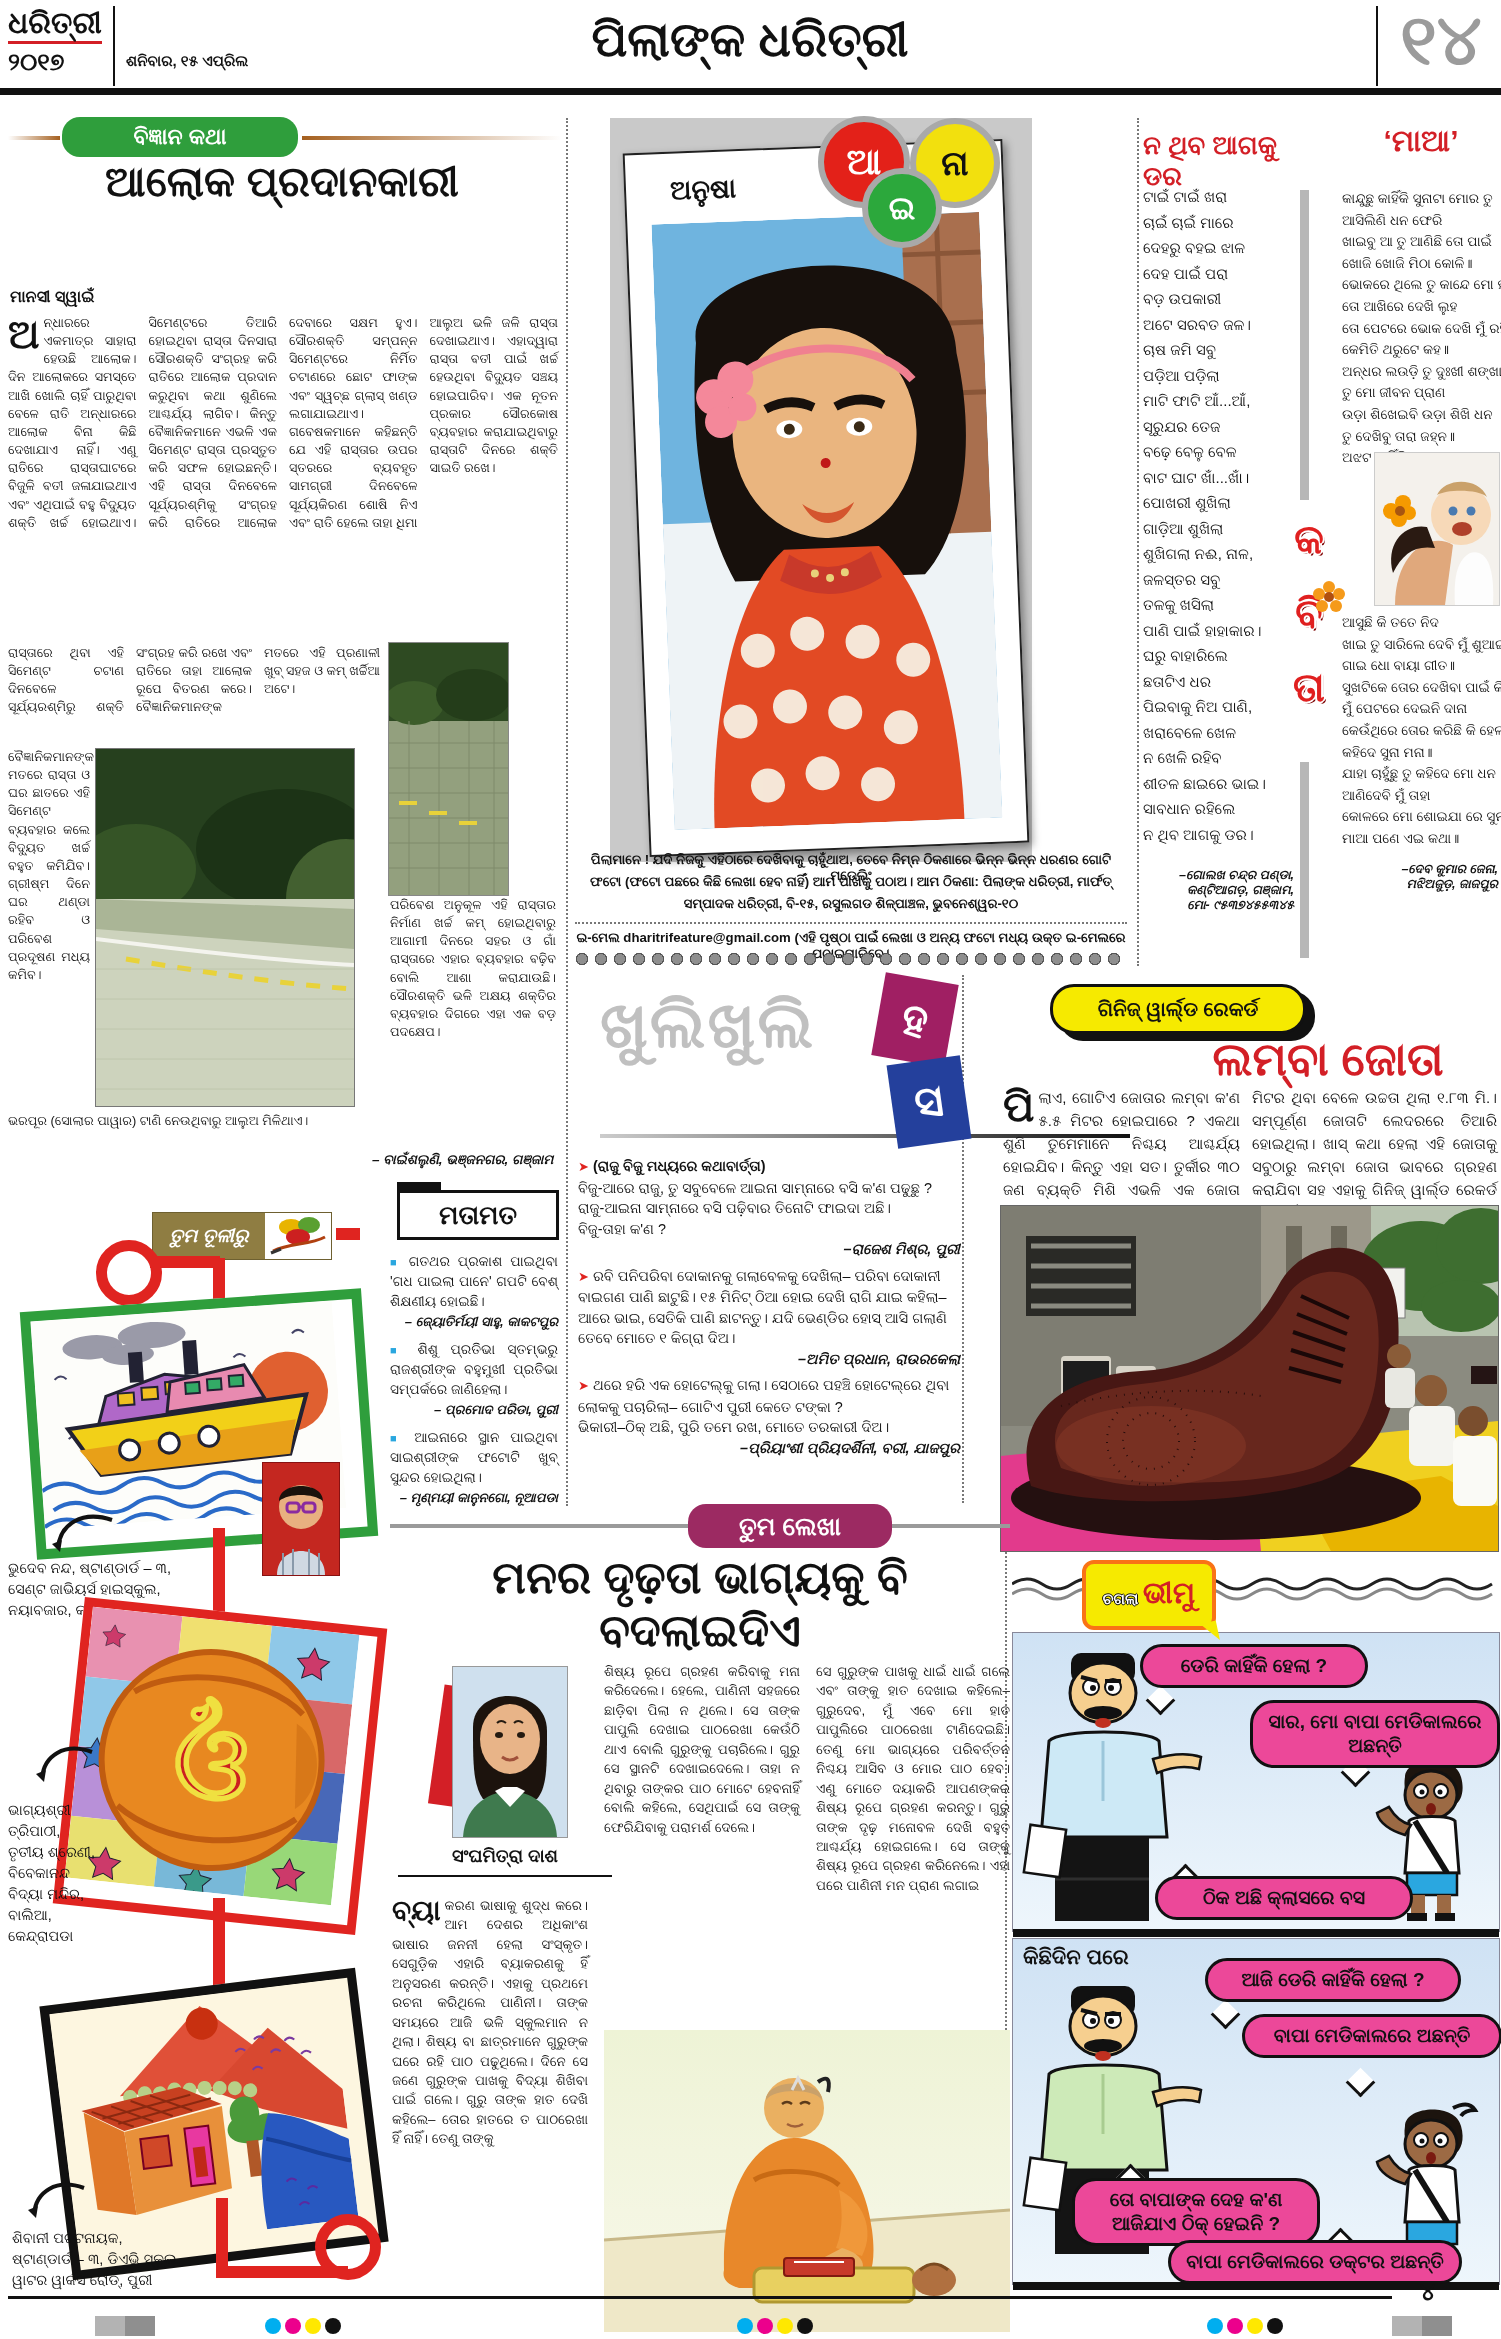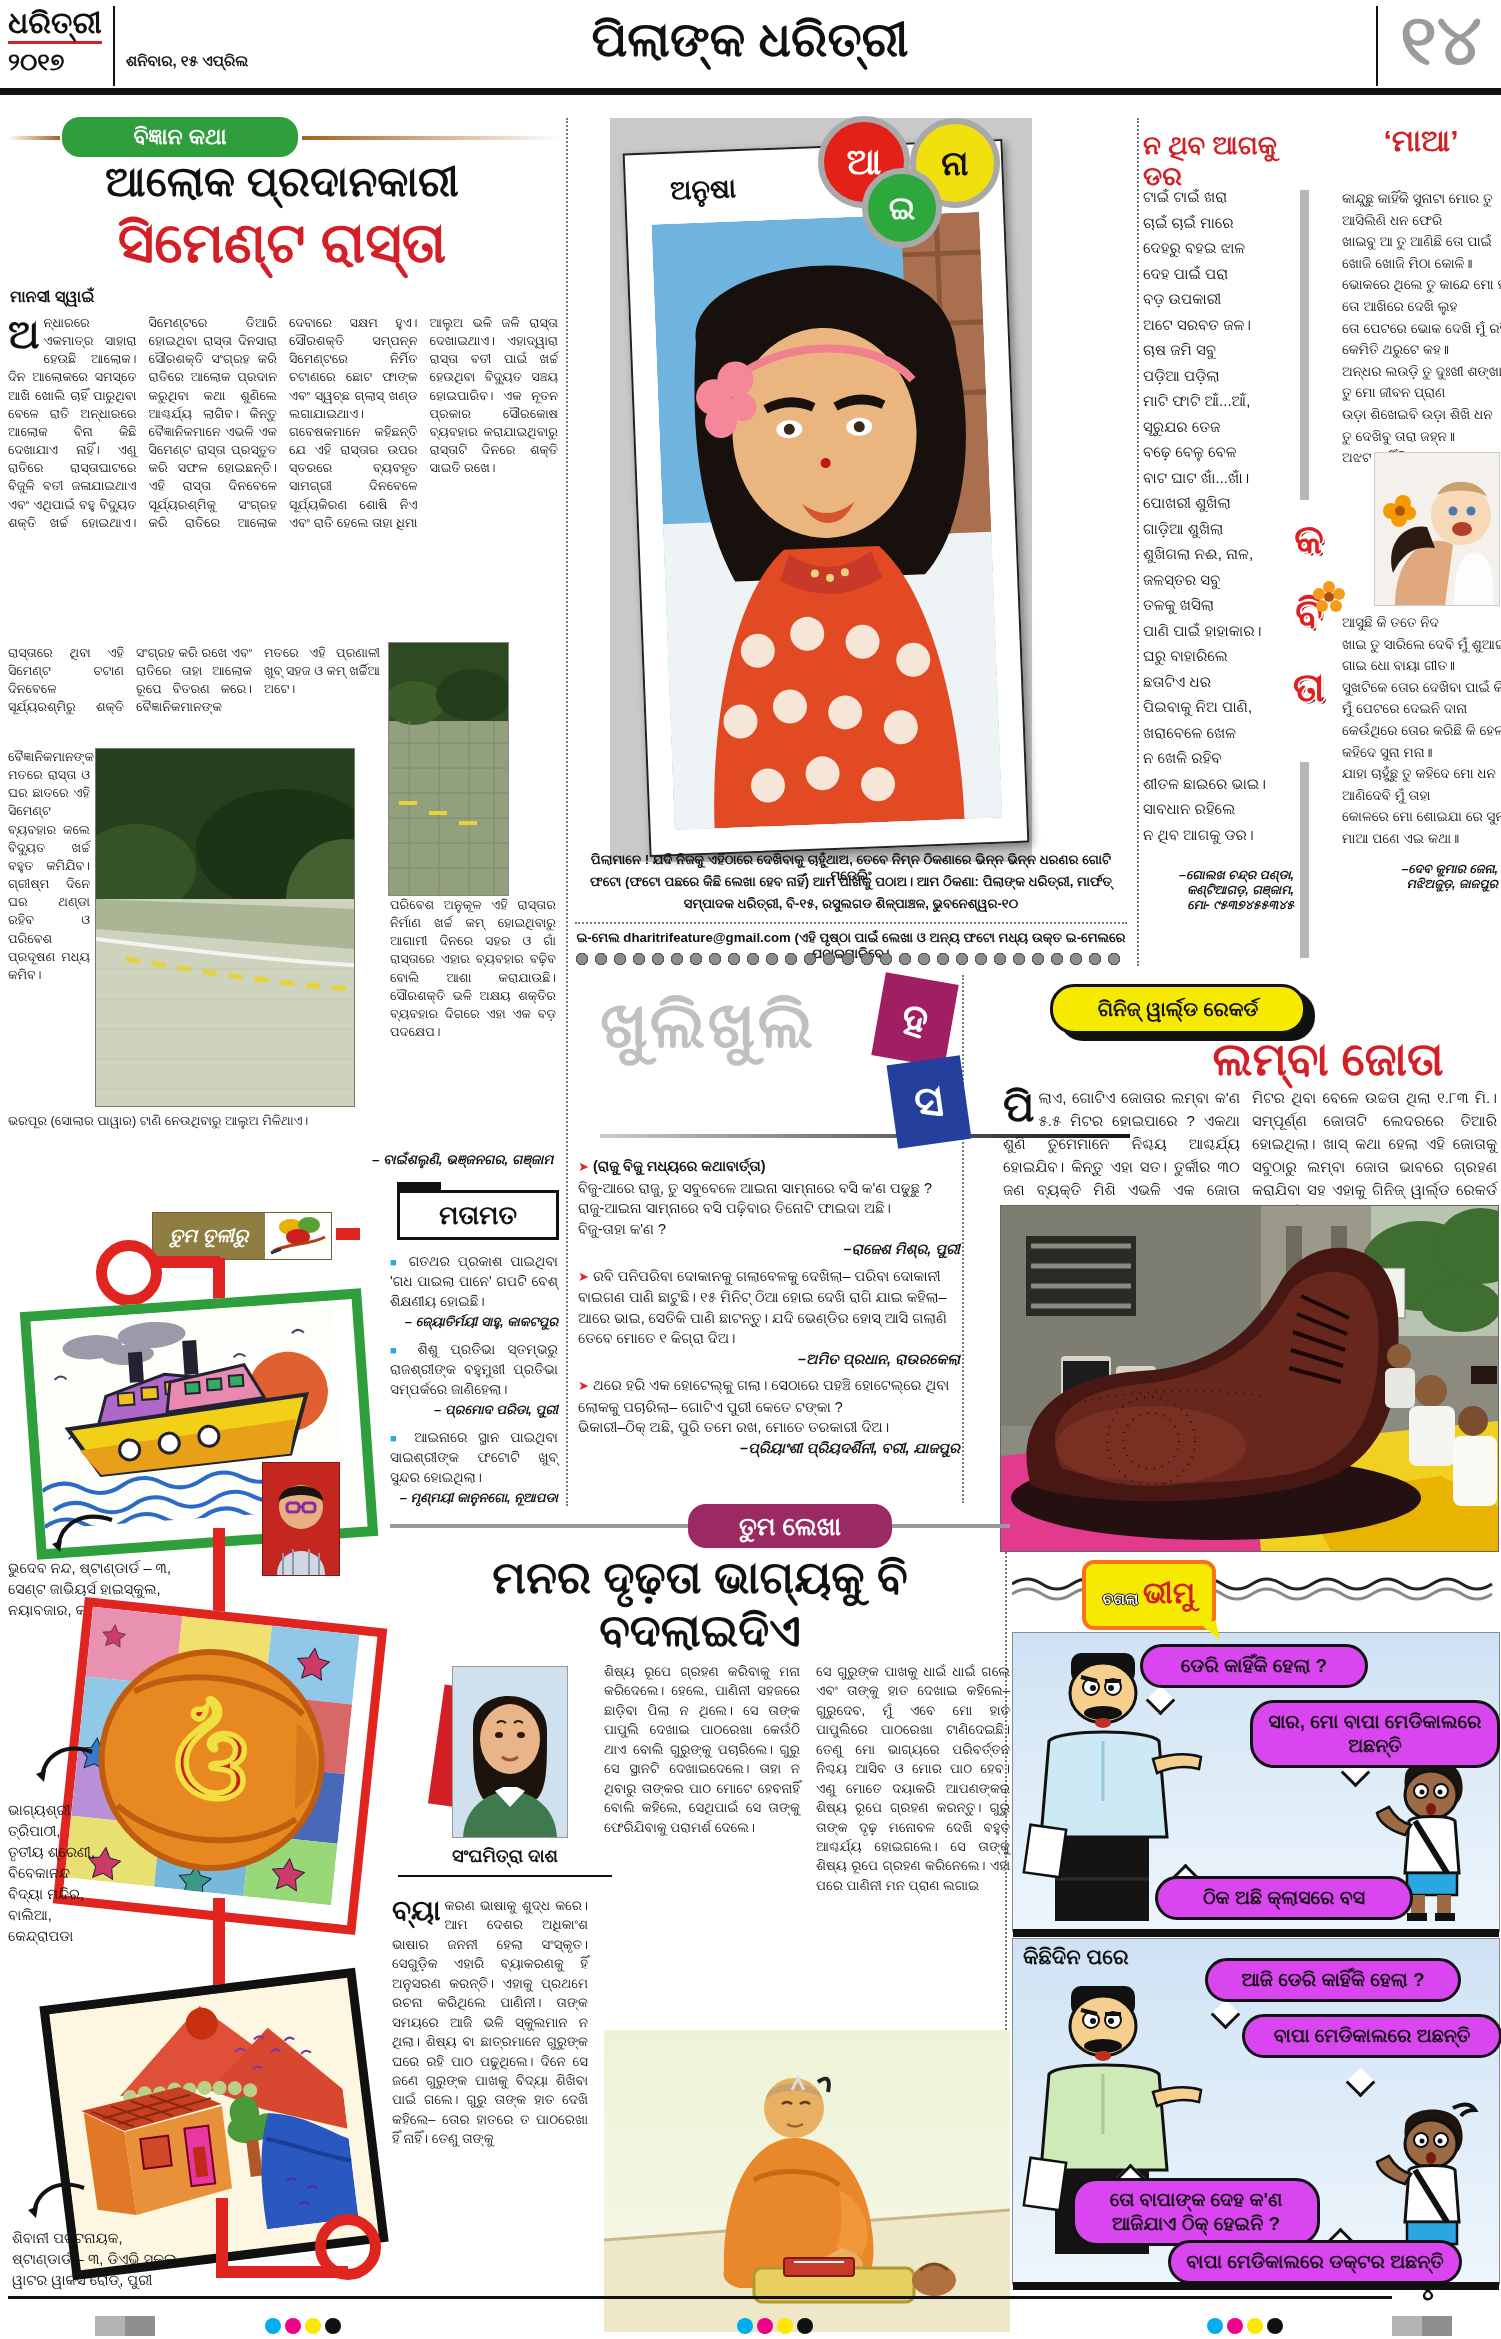--- a/index.html
+++ b/index.html
@@ -12,21 +12,21 @@
   .i{font-style:italic;}
   .red{color:#d31f26;}
   .dotv{border-left:2px dotted #777;width:0;}
   .doth{border-top:2px dotted #777;height:0;}
   .cols3{column-count:3;column-gap:12px;}
   .cols4{column-count:4;column-gap:12px;}
   .body-sm{font-size:12.8px;line-height:1.42;}
   .poemline{white-space:nowrap;}
   .sign{font-style:italic;font-weight:bold;}
   .badge{border-radius:18px;color:#fff;font-weight:bold;text-align:center;}
-  .bub{position:absolute;background:#d946ef;border:3px solid #111;border-radius:24px;
+  .bub{position:absolute;background:#ec4899;border:3px solid #111;border-radius:24px;
        padding:7px 12px;font-weight:bold;font-size:19px;text-align:center;line-height:1.25;z-index:5;}
   .tail{position:absolute;width:18px;height:18px;background:#fff;border-right:3px solid #111;
         border-bottom:3px solid #111;transform:rotate(45deg);z-index:4;}
   .dotrow{background:radial-gradient(circle at 7px 7px,#8f8f8f 0 5px,#555 5px 6px,transparent 6.5px);
           background-size:19px 14px;background-repeat:repeat-x;height:14px;}
   .arrowb{color:#e02420;font-size:13px;margin-right:4px;}
   .kletter{font-size:40px;font-weight:bold;color:#e02020;line-height:74px;
            text-shadow:-2px 0 #fff,2px 0 #fff,0 -2px #fff,0 2px #fff,2px 2px 0 #7a0000;}
   .dropcap{float:left;font-weight:bold;line-height:.9;margin:2px 4px 0 0;}
   .regsq{width:30px;height:20px;display:inline-block;}
@@ -45,21 +45,20 @@
   <div class="abs b" style="left:126px;top:52px;font-size:15px;">ଶନିବାର, ୧୫ ଏପ୍ରିଲ</div>
   <div class="abs ctr b" style="left:300px;top:12px;width:900px;font-size:48px;">ପିଲାଙ୍କ ଧରିତ୍ରୀ</div>
   <div class="abs" style="left:1376px;top:6px;width:2px;height:80px;background:#111;"></div>
   <div class="abs ctr b" style="left:1386px;top:0px;width:110px;font-size:70px;color:#9b9b9b;">୧୪</div>
   <div class="abs" style="left:0;top:88px;width:1501px;height:7px;background:#111;"></div>
 
   <div class="abs" style="left:8px;top:136px;width:52px;height:4px;background:linear-gradient(to left,#a5601f,rgba(165,96,31,0));"></div>
   <div class="abs badge" style="left:62px;top:117px;width:236px;height:40px;line-height:40px;font-size:22px;background:#2f9e3c;">ବିଜ୍ଞାନ କଥା</div>
   <div class="abs" style="left:302px;top:136px;width:260px;height:4px;background:linear-gradient(to right,#a5601f,rgba(165,96,31,0));"></div>
   <div class="abs ctr b" style="left:8px;top:158px;width:548px;font-size:42px;">ଆଲୋକ ପ୍ରଦାନକାରୀ</div>
-  <div class="abs ctr b red" style="left:8px;top:210px;width:548px;font-size:56px;">ସିମେଣ୍ଟ ରାସ୍ତା</div>
   <div class="abs b" style="left:10px;top:288px;font-size:16px;">ମାନସୀ ସ୍ୱାଇଁ</div>
 
   <div class="abs cols4 jst body-sm" style="left:8px;top:314px;width:550px;height:326px;">
     <span class="dropcap" style="font-size:40px;">ଅ</span><span>ନ୍ଧାରରେ ଏକମାତ୍ର ସାହାରା ହେଉଛି ଆଲୋକ। ଦିନ ଆଲୋକରେ ସମସ୍ତେ ଆଖି ଖୋଲି ଚାହିଁ ପାରୁଥିବା ବେଳେ ରାତି ଅନ୍ଧାରରେ ଆଲୋକ ବିନା କିଛି ଦେଖାଯାଏ ନାହିଁ। ଏଣୁ ରାତିରେ ରାସ୍ତାଘାଟରେ ବିଜୁଳି ବତୀ ଜଳାଯାଇଥାଏ ଏବଂ ଏଥିପାଇଁ ବହୁ ବିଦ୍ୟୁତ ଶକ୍ତି ଖର୍ଚ୍ଚ ହୋଇଥାଏ। ସିମେଣ୍ଟରେ ତିଆରି ହୋଇଥିବା ରାସ୍ତା ଦିନସାରା ସୌରଶକ୍ତି ସଂଗ୍ରହ କରି ରାତିରେ ଆଲୋକ ପ୍ରଦାନ କରୁଥିବା କଥା ଶୁଣିଲେ ଆଶ୍ଚର୍ଯ୍ୟ ଲାଗିବ। କିନ୍ତୁ ବୈଜ୍ଞାନିକମାନେ ଏଭଳି ଏକ ସିମେଣ୍ଟ ରାସ୍ତା ପ୍ରସ୍ତୁତ କରି ସଫଳ ହୋଇଛନ୍ତି। ଏହି ରାସ୍ତା ଦିନବେଳେ ସୂର୍ଯ୍ୟରଶ୍ମିକୁ ସଂଗ୍ରହ କରି ରାତିରେ ଆଲୋକ ଦେବାରେ ସକ୍ଷମ ହୁଏ। ସୌରଶକ୍ତି ସମ୍ପନ୍ନ ସିମେଣ୍ଟରେ ନିର୍ମିତ ଚଟାଣରେ ଛୋଟ ଫାଙ୍କ ଏବଂ ସ୍ୱଚ୍ଛ ଗ୍ଲାସ୍ ଖଣ୍ଡ ଲଗାଯାଇଥାଏ। ଗବେଷକମାନେ କହିଛନ୍ତି ଯେ ଏହି ରାସ୍ତାର ଉପର ସ୍ତରରେ ବ୍ୟବହୃତ ସାମଗ୍ରୀ ଦିନବେଳେ ସୂର୍ଯ୍ୟକିରଣ ଶୋଷି ନିଏ ଏବଂ ରାତି ହେଲେ ତାହା ଧିମା ଆଲୁଅ ଭଳି ଜଳି ରାସ୍ତା ଦେଖାଇଥାଏ। ଏହାଦ୍ୱାରା ରାସ୍ତା ବତୀ ପାଇଁ ଖର୍ଚ୍ଚ ହେଉଥିବା ବିଦ୍ୟୁତ ସଞ୍ଚୟ ହୋଇପାରିବ। ଏକ ନୂତନ ପ୍ରକାର ସୌରକୋଷ ବ୍ୟବହାର କରାଯାଇଥିବାରୁ ରାସ୍ତାଟି ଦିନରେ ଶକ୍ତି ସାଇତି ରଖେ।</span>
   </div>
 
   <div class="abs" style="left:388px;top:642px;width:119px;height:252px;overflow:hidden;border:1px solid #888;">
     <svg width="119" height="252" viewBox="0 0 119 252">
       <rect width="119" height="252" fill="#93a07e"></rect>
       <rect width="119" height="78" fill="#2e4a22"></rect>

